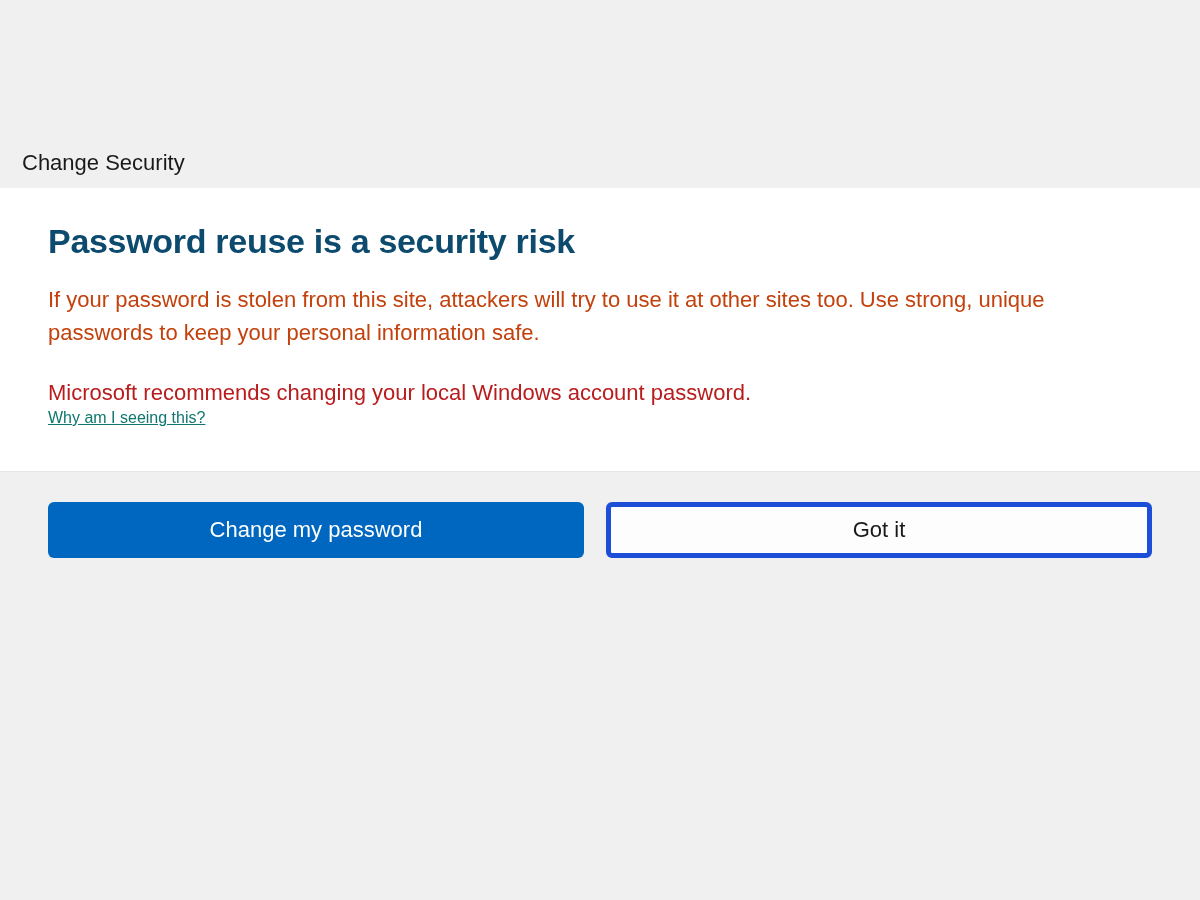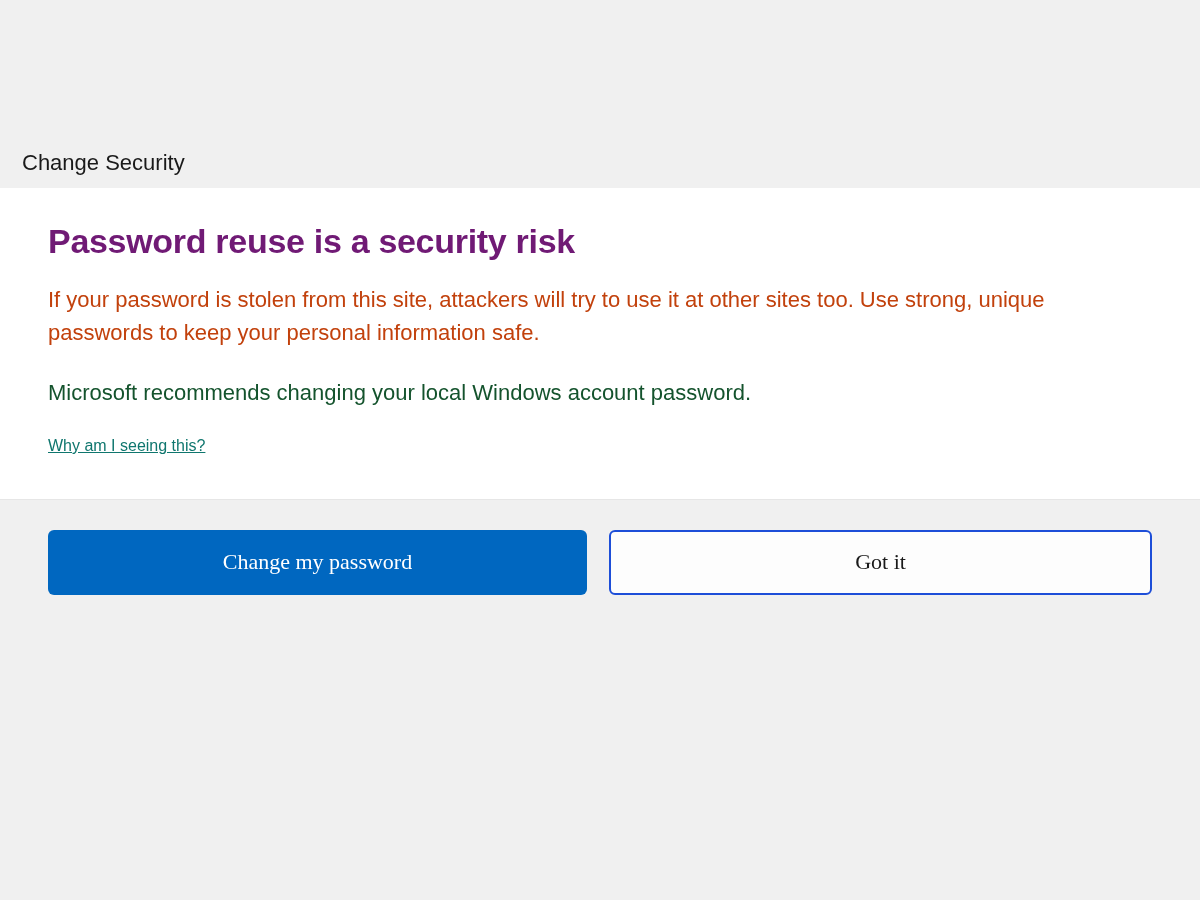--- a/index.html
+++ b/index.html
@@ -27,71 +27,70 @@
       font-weight: 400;
     }
     .dialog-body {
       background: #ffffff;
       padding: 34px 48px 44px 48px;
       border-bottom: 1px solid #e6e6e6;
     }
     .dialog-heading {
       font-size: 34px;
       font-weight: 700;
-      color: #701a75;
+      color: #0c4a6e;
       margin-bottom: 22px;
       letter-spacing: -0.3px;
     }
     .dialog-text {
       font-size: 22px;
       line-height: 1.5;
       color: #c2410c;
       margin-bottom: 28px;
       font-weight: 400;
     }
     .dialog-text-2 {
       font-size: 22px;
       line-height: 1.45;
-      color: #14532d;
-      margin-bottom: 28px;
+      color: #b91c1c;
       font-weight: 400;
     }
     .help-link {
       font-size: 16px;
       color: #0f766e;
       text-decoration: underline;
       cursor: pointer;
       display: inline-block;
     }
     .button-row {
       display: flex;
       gap: 22px;
       padding: 30px 48px 30px 48px;
       background: #f0f0f0;
     }
     .btn {
       flex: 1;
-      height: 65px;
+      height: 56px;
       font-size: 22px;
       border-radius: 6px;
       cursor: pointer;
       display: flex;
       align-items: center;
       justify-content: center;
-      font-family: Liberation Serif, serif;
+      font-family: Liberation Sans, sans-serif;
     }
     .btn-primary {
       background: #0067c0;
       color: #ffffff;
       border: none;
     }
     .btn-secondary {
       background: #fdfdfd;
       color: #1a1a1a;
-      border: 2px solid #1d4ed8;
+      border: 5px solid #1d4ed8;
     }
   </style>
 </head>
 <body>
 
 <div class="dialog-container">
   <div class="window-label">Change Security</div>
 
   <div class="dialog-body">
     <h1 class="dialog-heading">Password reuse is a security risk</h1>

